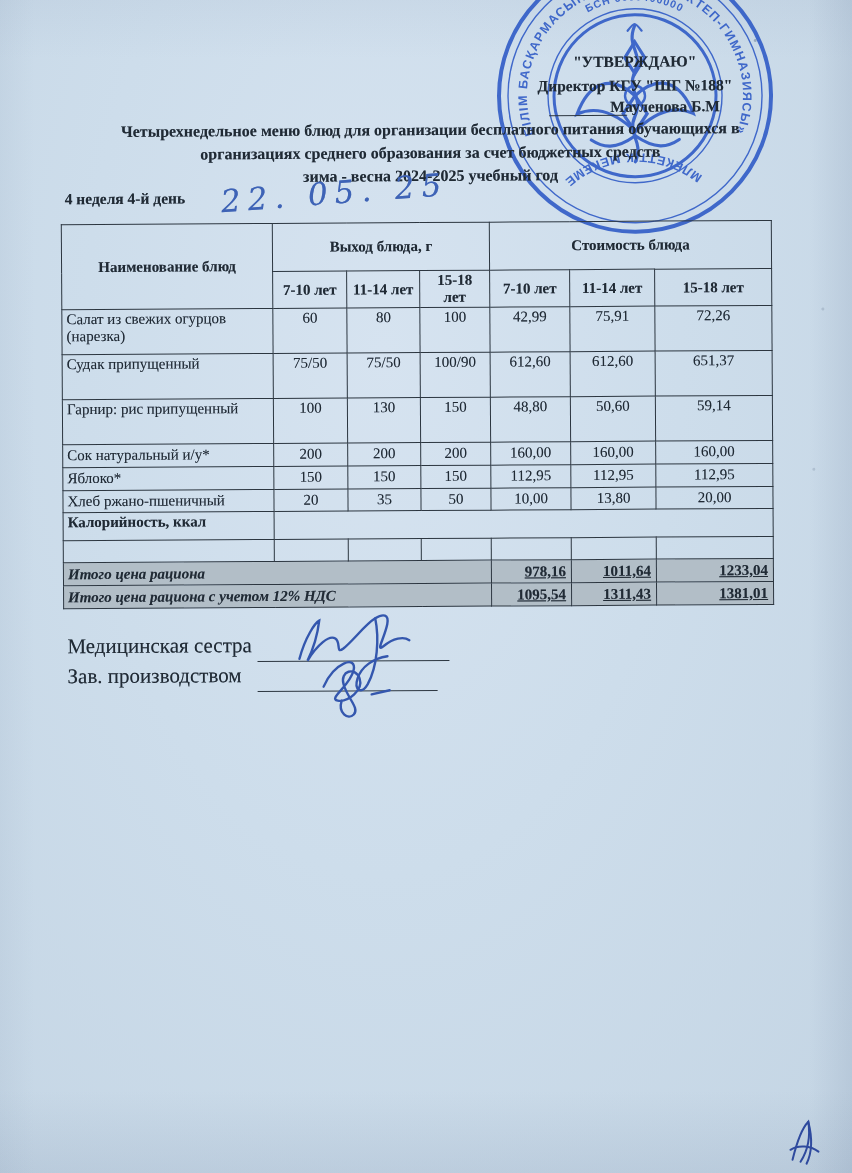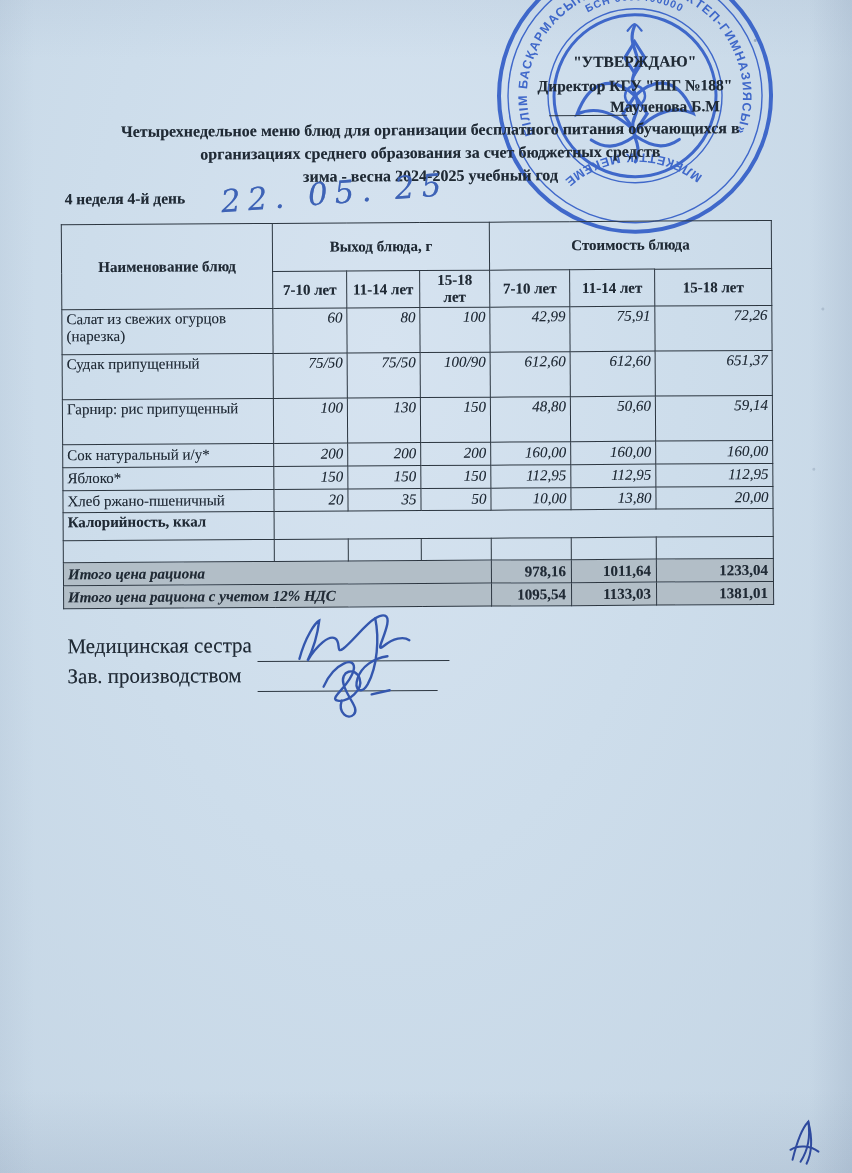--- a/index.html
+++ b/index.html
@@ -38,28 +38,28 @@
     font-size:15px;
   }
   table.menu td,table.menu th{
     border:1.6px solid #2c3640;
     padding:1px 4px;
     overflow:hidden;
     text-shadow:0 0 .6px rgba(35,48,70,.4);
   }
   table.menu th{font-weight:bold;text-align:center;}
   td.name{text-align:left;vertical-align:top;padding-left:5px;}
-  td.num{text-align:right;vertical-align:top;padding-top:3px;font-style:italic;}
+  td.num{text-align:center;vertical-align:top;padding-top:3px;}
   tr.thin td{vertical-align:middle;padding-top:0;}
   tr.totals td{
     background:#b2bec7;
     font-weight:bold;font-style:italic;
     vertical-align:middle;
   }
-  tr.totals td.tnum{text-align:right;padding-right:5px;font-style:normal;}
+  tr.totals td.tnum{text-align:right;padding-right:5px;font-style:normal;text-decoration:underline;}
   
   .sig1{left:66px;top:632px;font-size:21px;}
   .sig2{left:66px;top:662px;font-size:21px;}
   .sline1{position:absolute;left:256px;top:638px;width:192px;border-bottom:1.7px solid #2c3640;height:22px;}
   .sline2{position:absolute;left:256px;top:668px;width:180px;border-bottom:1.7px solid #2c3640;height:22px;}
   .inksvg{position:absolute;pointer-events:none;}
   
   .stamp{position:absolute;left:487px;top:-53px;width:300px;height:300px;mix-blend-mode:multiply;opacity:.88;}
   .stamp svg{width:100%;height:100%;}
   .speck{position:absolute;width:3px;height:3px;border-radius:50%;background:rgba(60,80,110,.35);}
@@ -214,21 +214,21 @@
 
         <tr style="height:23px" class="totals">
           <td colspan="4">Итого цена рациона</td>
           <td class="tnum">978,16</td>
           <td class="tnum">1011,64</td>
           <td class="tnum">1233,04</td>
         </tr>
         <tr style="height:23px" class="totals">
           <td colspan="4">Итого цена рациона с учетом 12% НДС</td>
           <td class="tnum">1095,54</td>
-          <td class="tnum">1133,03</td>
+          <td class="tnum">1311,43</td>
           <td class="tnum">1381,01</td>
         </tr>
       </tbody>
     </table>
 
     <div class="txt sig1">Медицинская сестра</div>
     <div class="sline1"></div>
     <div class="txt sig2">Зав. производством</div>
     <div class="sline2"></div>
 

